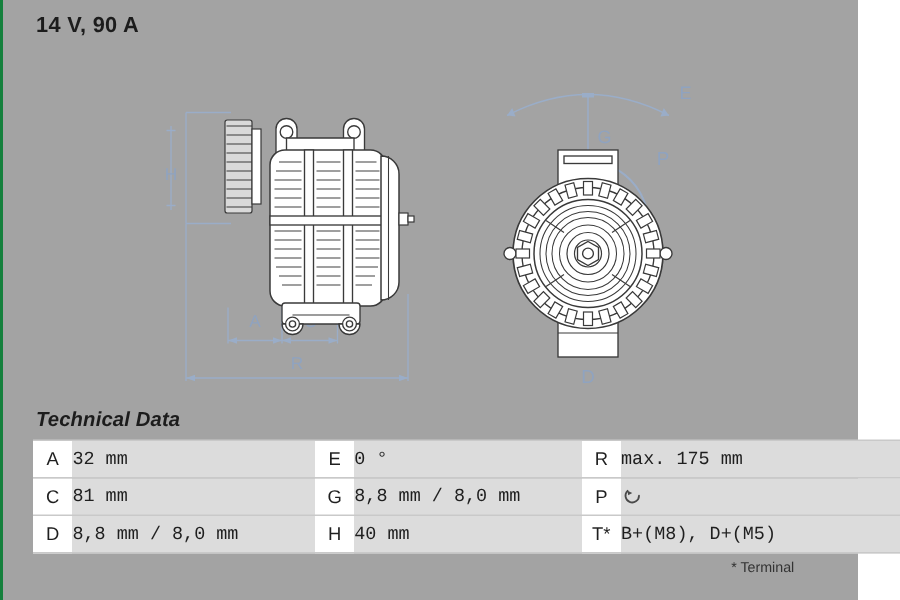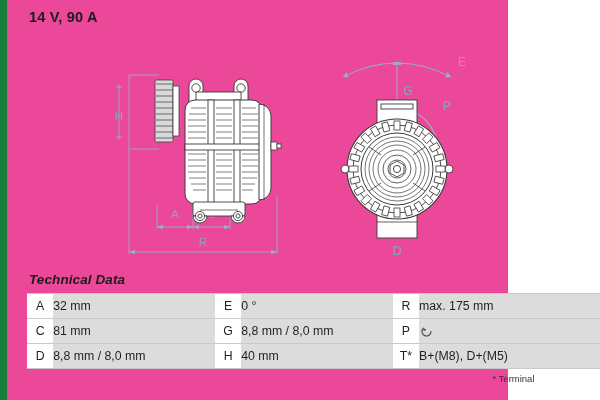--- a/index.html
+++ b/index.html
@@ -10,25 +10,25 @@
     width: 600px;
     height: 400px;
     background: #ffffff;
     font-family: "Liberation Sans", sans-serif;
     color: #1a1a1a;
     overflow: hidden;
     position: relative;
   }
   .page {
     position: relative;
-    width: 508px;
+    width: 572px;
     height: 400px;
     box-sizing: border-box;
-    border-left: 7px solid #15803d;
-    background: #ec4899;
+    border-left: 2px solid #15803d;
+    background: #a3a3a3;
   }
 
   
   .title {
     position: absolute;
     left: 22px;
     top: 9px;
     font-size: 14.5px;
     font-weight: bold;
     letter-spacing: 0.2px;
@@ -78,20 +78,21 @@
   }
   table.tech tr:last-child td { border-bottom: 1px solid #c9c9c9; }
   td.key {
     background: #ffffff;
     text-align: center;
     width: 26px;
   }
   td.val {
     background: #dcdcdc;
     padding-left: 8px;
+    font-family: Liberation Mono, monospace;
   }
   
   .c-k1 { width: 26px; }
   .c-v1 { width: 160px; }
   .c-k2 { width: 26px; }
   .c-v2 { width: 150px; }
   .c-k3 { width: 30px; }
   .c-v3 { width: 186px; }
 
   .rot-icon { display: inline-block; vertical-align: middle; line-height: 0; }

